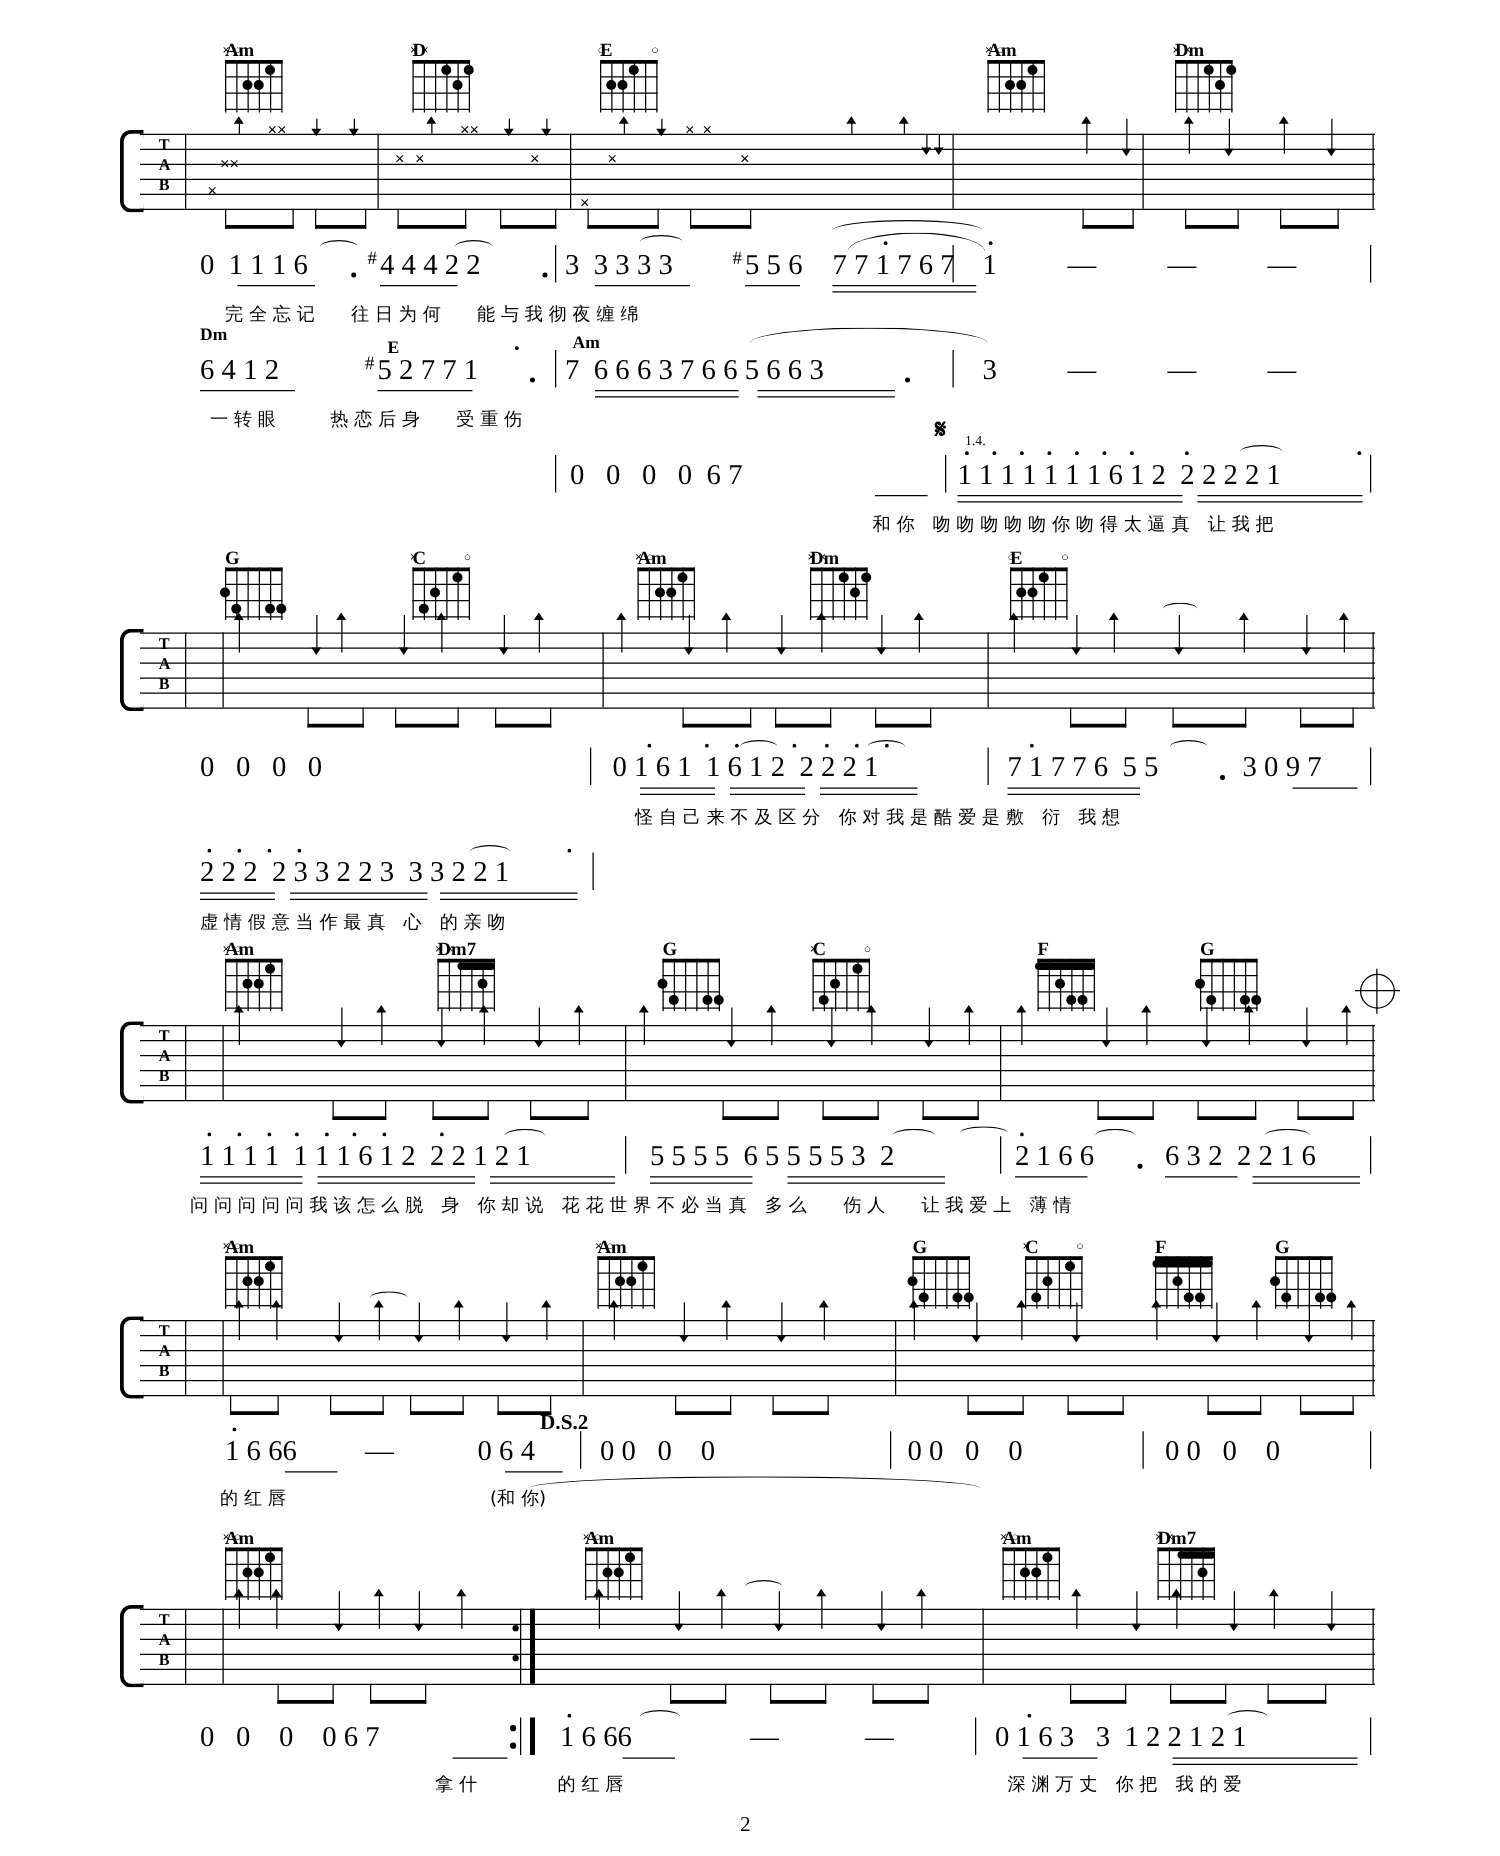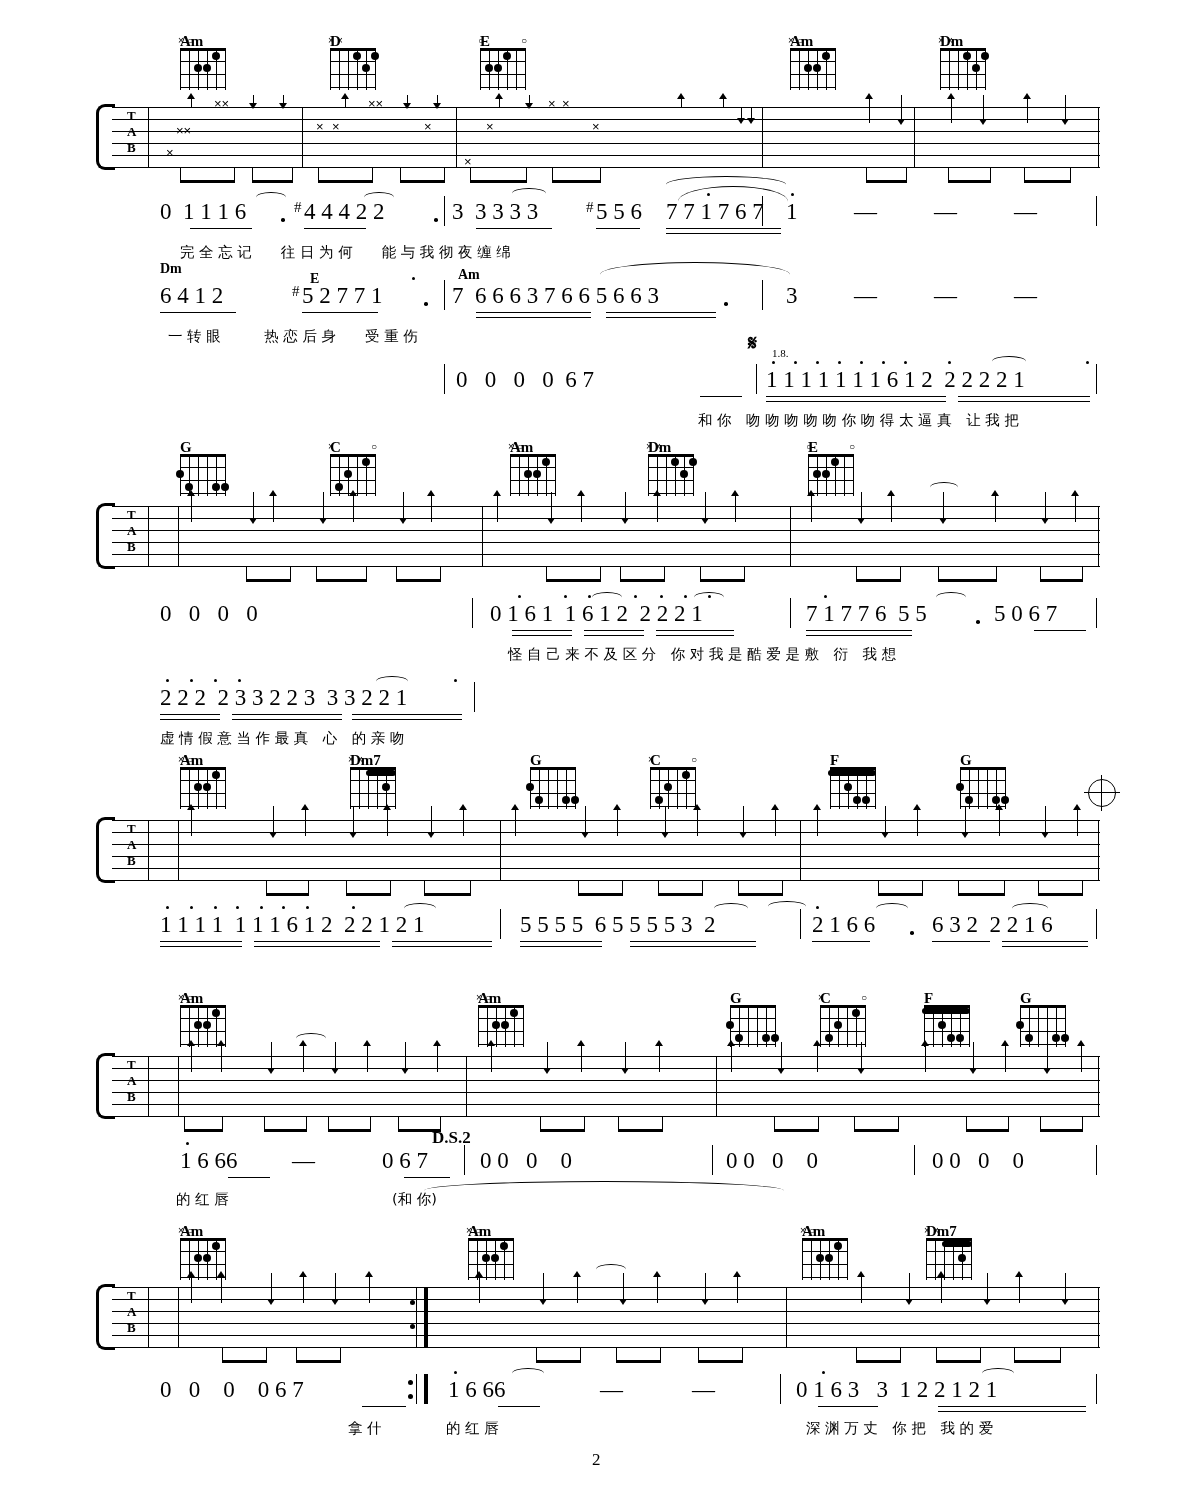--- a/index.html
+++ b/index.html
@@ -363,21 +363,21 @@
   <div class="under" style="left:302px;top:312px;width:76px;"></div>
   <div class="under" style="left:476px;top:312px;width:115px;"></div>
   <div class="under" style="left:476px;top:317px;width:115px;"></div>
   <div class="under" style="left:606px;top:312px;width:110px;"></div>
   <div class="under" style="left:606px;top:317px;width:110px;"></div>
   <div class="overdot" style="left:412px;top:277px;"></div>
   <div class="slurbig" style="left:600px;top:262px;width:190px;height:24px;border-top:1.4px solid #000;"></div>
   <div class="lyr" style="left:168px;top:328px;">一 转 眼　　　热 恋 后 身　　受 重 伤</div>
 
   <div class="mk" style="left:748px;top:336px;font-size:21px;">𝄋</div>
-  <div class="mksm" style="left:772px;top:348px;">1.8.</div>
+  <div class="mksm" style="left:772px;top:348px;">1.4.</div>
   <div class="num" style="left:456px;top:368px;">0&nbsp;&nbsp; 0&nbsp;&nbsp; 0&nbsp;&nbsp; 0&nbsp; 6 7</div>
   <div class="num" style="left:766px;top:368px;">1 1 1 1 1 1 1 6 1 2&nbsp; 2 2 2 2 1</div>
   <div class="barline" style="left:444px;top:364px;height:30px;"></div>
   <div class="barline" style="left:756px;top:364px;height:30px;"></div>
   <div class="barline" style="left:1096px;top:364px;height:30px;"></div>
   <div class="under" style="left:700px;top:396px;width:42px;"></div>
   <div class="under" style="left:766px;top:396px;width:180px;"></div>
   <div class="under" style="left:766px;top:401px;width:180px;"></div>
   <div class="under" style="left:958px;top:396px;width:132px;"></div>
   <div class="under" style="left:958px;top:401px;width:132px;"></div>
@@ -624,21 +624,21 @@
   <div class="stem" style="left:1040px;top:136px;height:16px;"></div>
   <div class="stem" style="left:1082px;top:136px;height:16px;"></div>
   <div class="beam" style="left:1040px;top:149px;width:43px;"></div>
 
   <div class="num" style="left:160px;top:172px;">0&nbsp;&nbsp; 0&nbsp;&nbsp; 0&nbsp;&nbsp; 0</div>
   <div class="barline" style="left:472px;top:168px;height:30px;"></div>
   <div class="num" style="left:490px;top:172px;">0 1 6 1&nbsp; 1 6 1 2&nbsp; 2 2 2 1</div>
   <div class="barline" style="left:790px;top:168px;height:30px;"></div>
   <div class="num" style="left:806px;top:172px;">7 1 7 7 6&nbsp; 5 5</div>
   <div class="dotr" style="left:976px;top:190px;"></div>
-  <div class="num" style="left:994px;top:172px;">5 0 6 7</div>
+  <div class="num" style="left:994px;top:172px;">3 0 9 7</div>
   <div class="barline" style="left:1096px;top:168px;height:30px;"></div>
   <div class="under" style="left:512px;top:200px;width:60px;"></div>
   <div class="under" style="left:512px;top:205px;width:60px;"></div>
   <div class="under" style="left:584px;top:200px;width:60px;"></div>
   <div class="under" style="left:584px;top:205px;width:60px;"></div>
   <div class="under" style="left:656px;top:200px;width:78px;"></div>
   <div class="under" style="left:656px;top:205px;width:78px;"></div>
   <div class="under" style="left:806px;top:200px;width:106px;"></div>
   <div class="under" style="left:806px;top:205px;width:106px;"></div>
   <div class="under" style="left:1034px;top:200px;width:52px;"></div>
@@ -950,20 +950,21 @@
   <div class="overdot" style="left:260px;top:161px;"></div>
   <div class="overdot" style="left:282px;top:161px;"></div>
   <div class="overdot" style="left:306px;top:161px;"></div>
   <div class="overdot" style="left:352px;top:161px;"></div>
   <div class="overdot" style="left:816px;top:161px;"></div>
   <div class="slur" style="left:404px;top:158px;width:32px;"></div>
   <div class="slur" style="left:714px;top:158px;width:34px;"></div>
   <div class="slur" style="left:768px;top:156px;width:38px;"></div>
   <div class="slur" style="left:876px;top:158px;width:32px;"></div>
   <div class="slur" style="left:1012px;top:158px;width:36px;"></div>
+  <div class="lyr" style="left:152px;top:212px;">问 问 问 问 问 我 该 怎 么 脱　身　你 却 说　花 花 世 界 不 必 当 真　多 么　　伤 人　　让 我 爱 上　薄 情</div>
 </div>
 
 <div class="sys" style="left:0;top:985px;width:1200px;height:235px;">
   <div class="chord" style="left:178px;top:6px;">
     <div class="cname">Am</div>
     <div class="grid">
       <div class="nut"></div>
       <div class="str" style="left:0;"></div>
           <div class="str" style="left:9px;"></div>
           <div class="str" style="left:18px;"></div>
@@ -1212,21 +1213,21 @@
   <div class="stem" style="left:1008px;top:131px;height:16px;"></div>
   <div class="beam" style="left:966px;top:144px;width:43px;"></div>
   <div class="stem" style="left:1040px;top:131px;height:16px;"></div>
   <div class="stem" style="left:1082px;top:131px;height:16px;"></div>
   <div class="beam" style="left:1040px;top:144px;width:43px;"></div>
 
   <div class="mk" style="left:432px;top:146px;font-size:17px;">D.S.2</div>
 
   <div class="num" style="left:180px;top:164px;">1 6 66</div>
   <div class="dash" style="left:292px;top:164px;">—</div>
-  <div class="num" style="left:382px;top:164px;">0 6 7</div>
+  <div class="num" style="left:382px;top:164px;">0 6 4</div>
   <div class="barline" style="left:464px;top:160px;height:30px;"></div>
   <div class="num" style="left:480px;top:164px;">0 0&nbsp;&nbsp; 0&nbsp;&nbsp;&nbsp; 0</div>
   <div class="barline" style="left:712px;top:160px;height:30px;"></div>
   <div class="num" style="left:726px;top:164px;">0 0&nbsp;&nbsp; 0&nbsp;&nbsp;&nbsp; 0</div>
   <div class="barline" style="left:914px;top:160px;height:30px;"></div>
   <div class="num" style="left:932px;top:164px;">0 0&nbsp;&nbsp; 0&nbsp;&nbsp;&nbsp; 0</div>
   <div class="barline" style="left:1096px;top:160px;height:30px;"></div>
   <div class="overdot" style="left:186px;top:157px;"></div>
   <div class="under" style="left:228px;top:192px;width:42px;"></div>
   <div class="under" style="left:404px;top:192px;width:46px;"></div>

